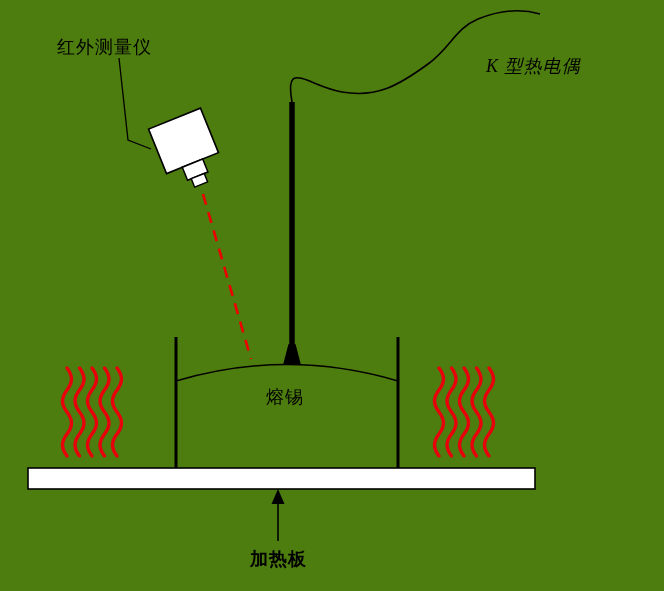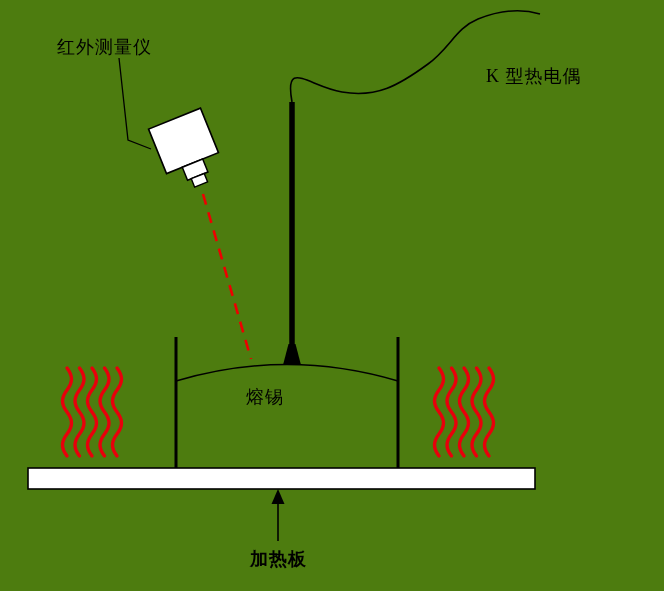--- a/index.html
+++ b/index.html
@@ -77,19 +77,19 @@
     <rect class="box" stroke-width="1.6" x="28" y="468" width="507" height="21"></rect>
 
     <g>
       <line class="k" stroke-width="1.6" x1="278" y1="541" x2="278" y2="501"></line>
       <polygon class="solid" points="278,489 271.5,504 284.5,504"></polygon>
     </g>
   </svg>
 
   <div class="label" style="left:57px;top:35px;">红外测量仪</div>
 
-  <div class="label" style="left:486px;top:64px;">K 型热电偶</div>
+  <div class="label" style="left:486px;top:54px;font-style:italic;">K 型热电偶</div>
 
-  <div class="label" style="left:246px;top:385px;">熔锡</div>
+  <div class="label" style="left:266px;top:385px;">熔锡</div>
 
   <div class="label" style="left:250px;top:547px;font-weight:bold;">加热板</div>
 
 </div>
 
 </body></html>

